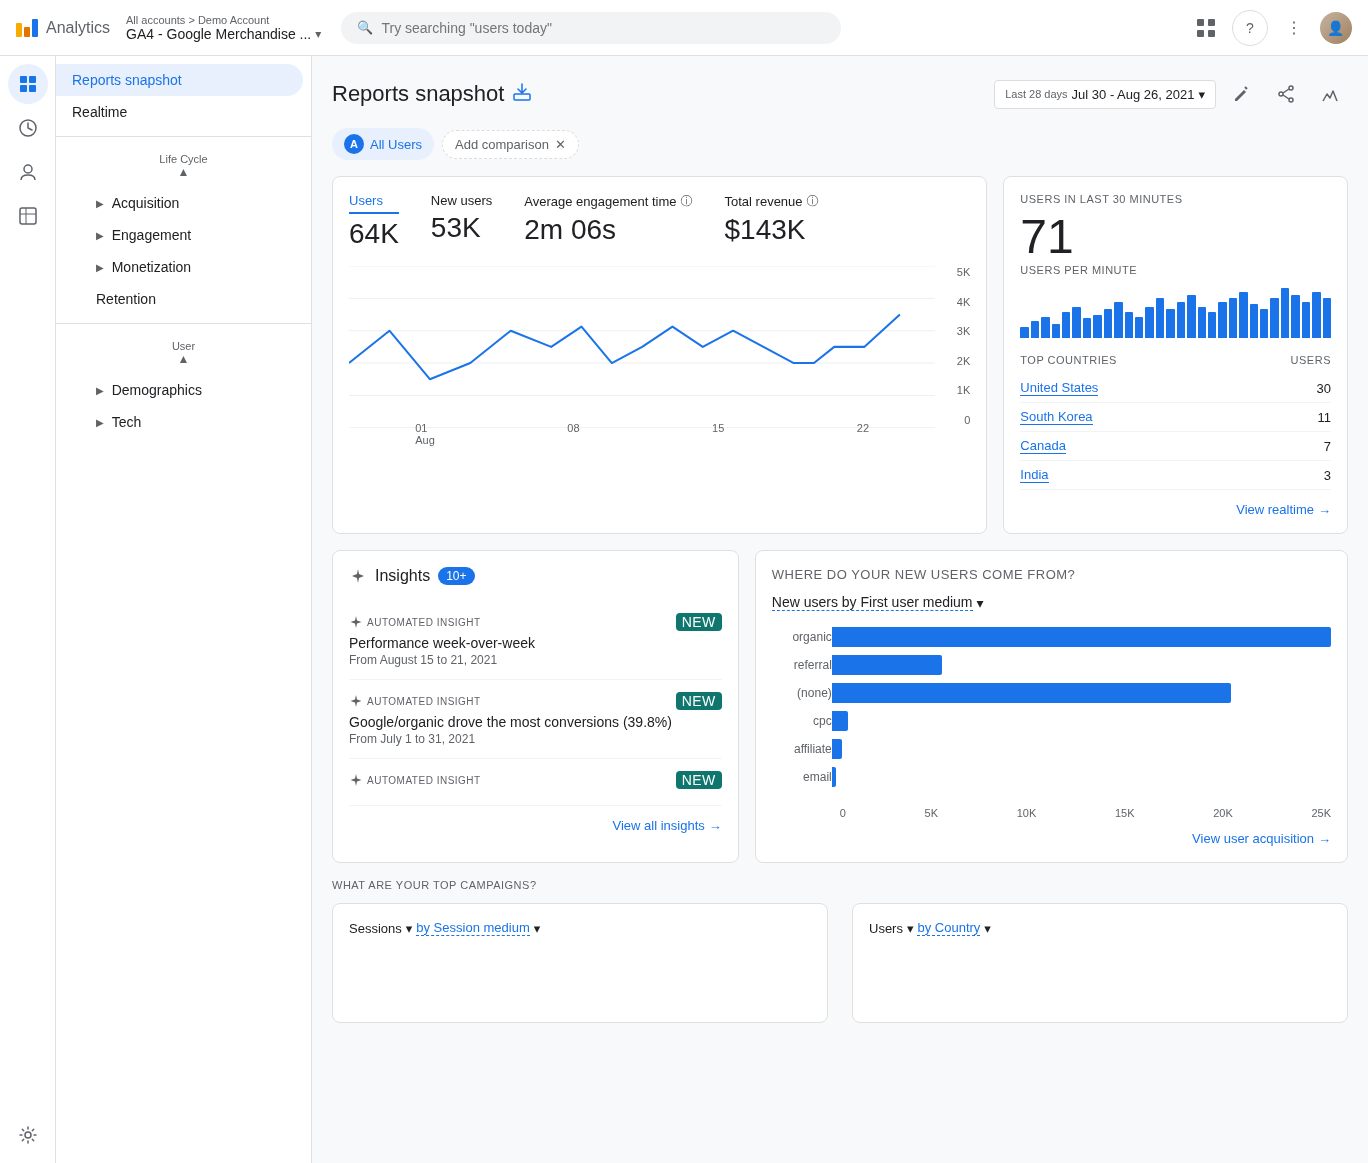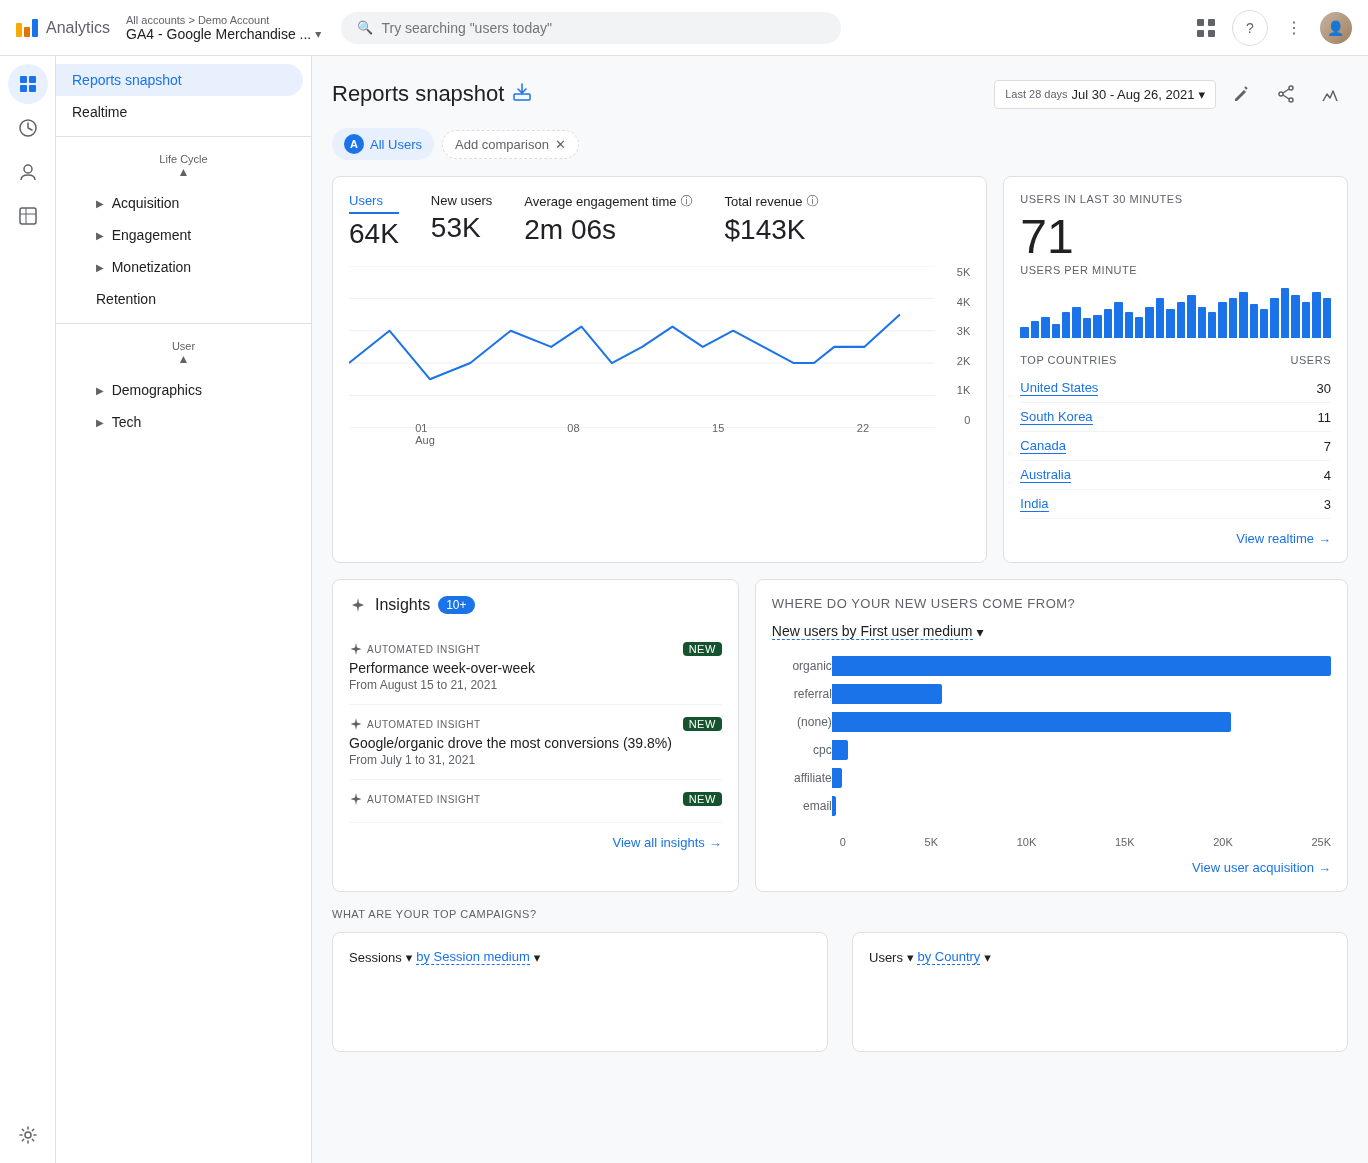--- a/index.html
+++ b/index.html
@@ -134,21 +134,21 @@
     
     .second-row { display: flex; gap: 16px; margin-bottom: 16px; }
     .insights-card { flex: 1; padding: 16px; min-height: 300px; }
     .acquisition-card { flex: 1.5; padding: 16px; }
     .section-title { font-size: 13px; color: #5f6368; font-weight: 500; text-transform: uppercase; letter-spacing: 0.5px; margin-bottom: 12px; }
     .insights-header { display: flex; align-items: center; gap: 8px; margin-bottom: 16px; }
     .insights-title { font-size: 16px; font-weight: 500; }
     .insights-badge { background: #1a73e8; color: #fff; border-radius: 12px; padding: 2px 8px; font-size: 12px; font-weight: 500; }
     .insight-item { padding: 12px 0; border-bottom: 1px solid #f1f3f4; }
     .insight-type { font-size: 10px; color: #5f6368; text-transform: uppercase; letter-spacing: 0.5px; display: flex; align-items: center; gap: 4px; margin-bottom: 4px; }
-    .insight-new-badge { background: #14532d; color: #fff; border-radius: 4px; padding: 1px 6px; font-size: 11px; margin-left: auto; }
+    .insight-new-badge { background: #0f766e; color: #fff; border-radius: 4px; padding: 1px 6px; font-size: 14px; margin-left: auto; }
     .insight-title { font-size: 14px; font-weight: 500; color: #202124; margin-bottom: 2px; }
     .insight-desc { font-size: 12px; color: #5f6368; }
     .view-insights { display: flex; align-items: center; justify-content: flex-end; margin-top: 12px; font-size: 13px; color: #1a73e8; cursor: pointer; gap: 4px; }
     
     
     .acq-dropdown { display: flex; align-items: center; gap: 4px; font-size: 14px; cursor: pointer; margin-bottom: 8px; }
     .acq-dropdown-text { border-bottom: 1px dashed #1a73e8; color: #202124; }
     .bar-chart { padding: 8px 0; }
     .bar-row { display: flex; align-items: center; margin-bottom: 8px; }
     .bar-label { width: 60px; font-size: 12px; color: #5f6368; text-align: right; flex-shrink: 0; }
@@ -473,26 +473,20 @@
         <span class="country-count">11</span>
       </div>
             <div class="country-row">
         <span class="country-name">
           <span class="country-underline">Canada</span>
         </span>
         <span class="country-count">7</span>
       </div>
             <div class="country-row">
         <span class="country-name">
-          <span class="country-underline">Australia</span>
-        </span>
-        <span class="country-count">4</span>
-      </div>
-            <div class="country-row">
-        <span class="country-name">
           <span class="country-underline">India</span>
         </span>
         <span class="country-count">3</span>
       </div>
           </div>
 
         <div class="view-realtime">
           <span>View realtime</span>
           <span>→</span>
         </div>

